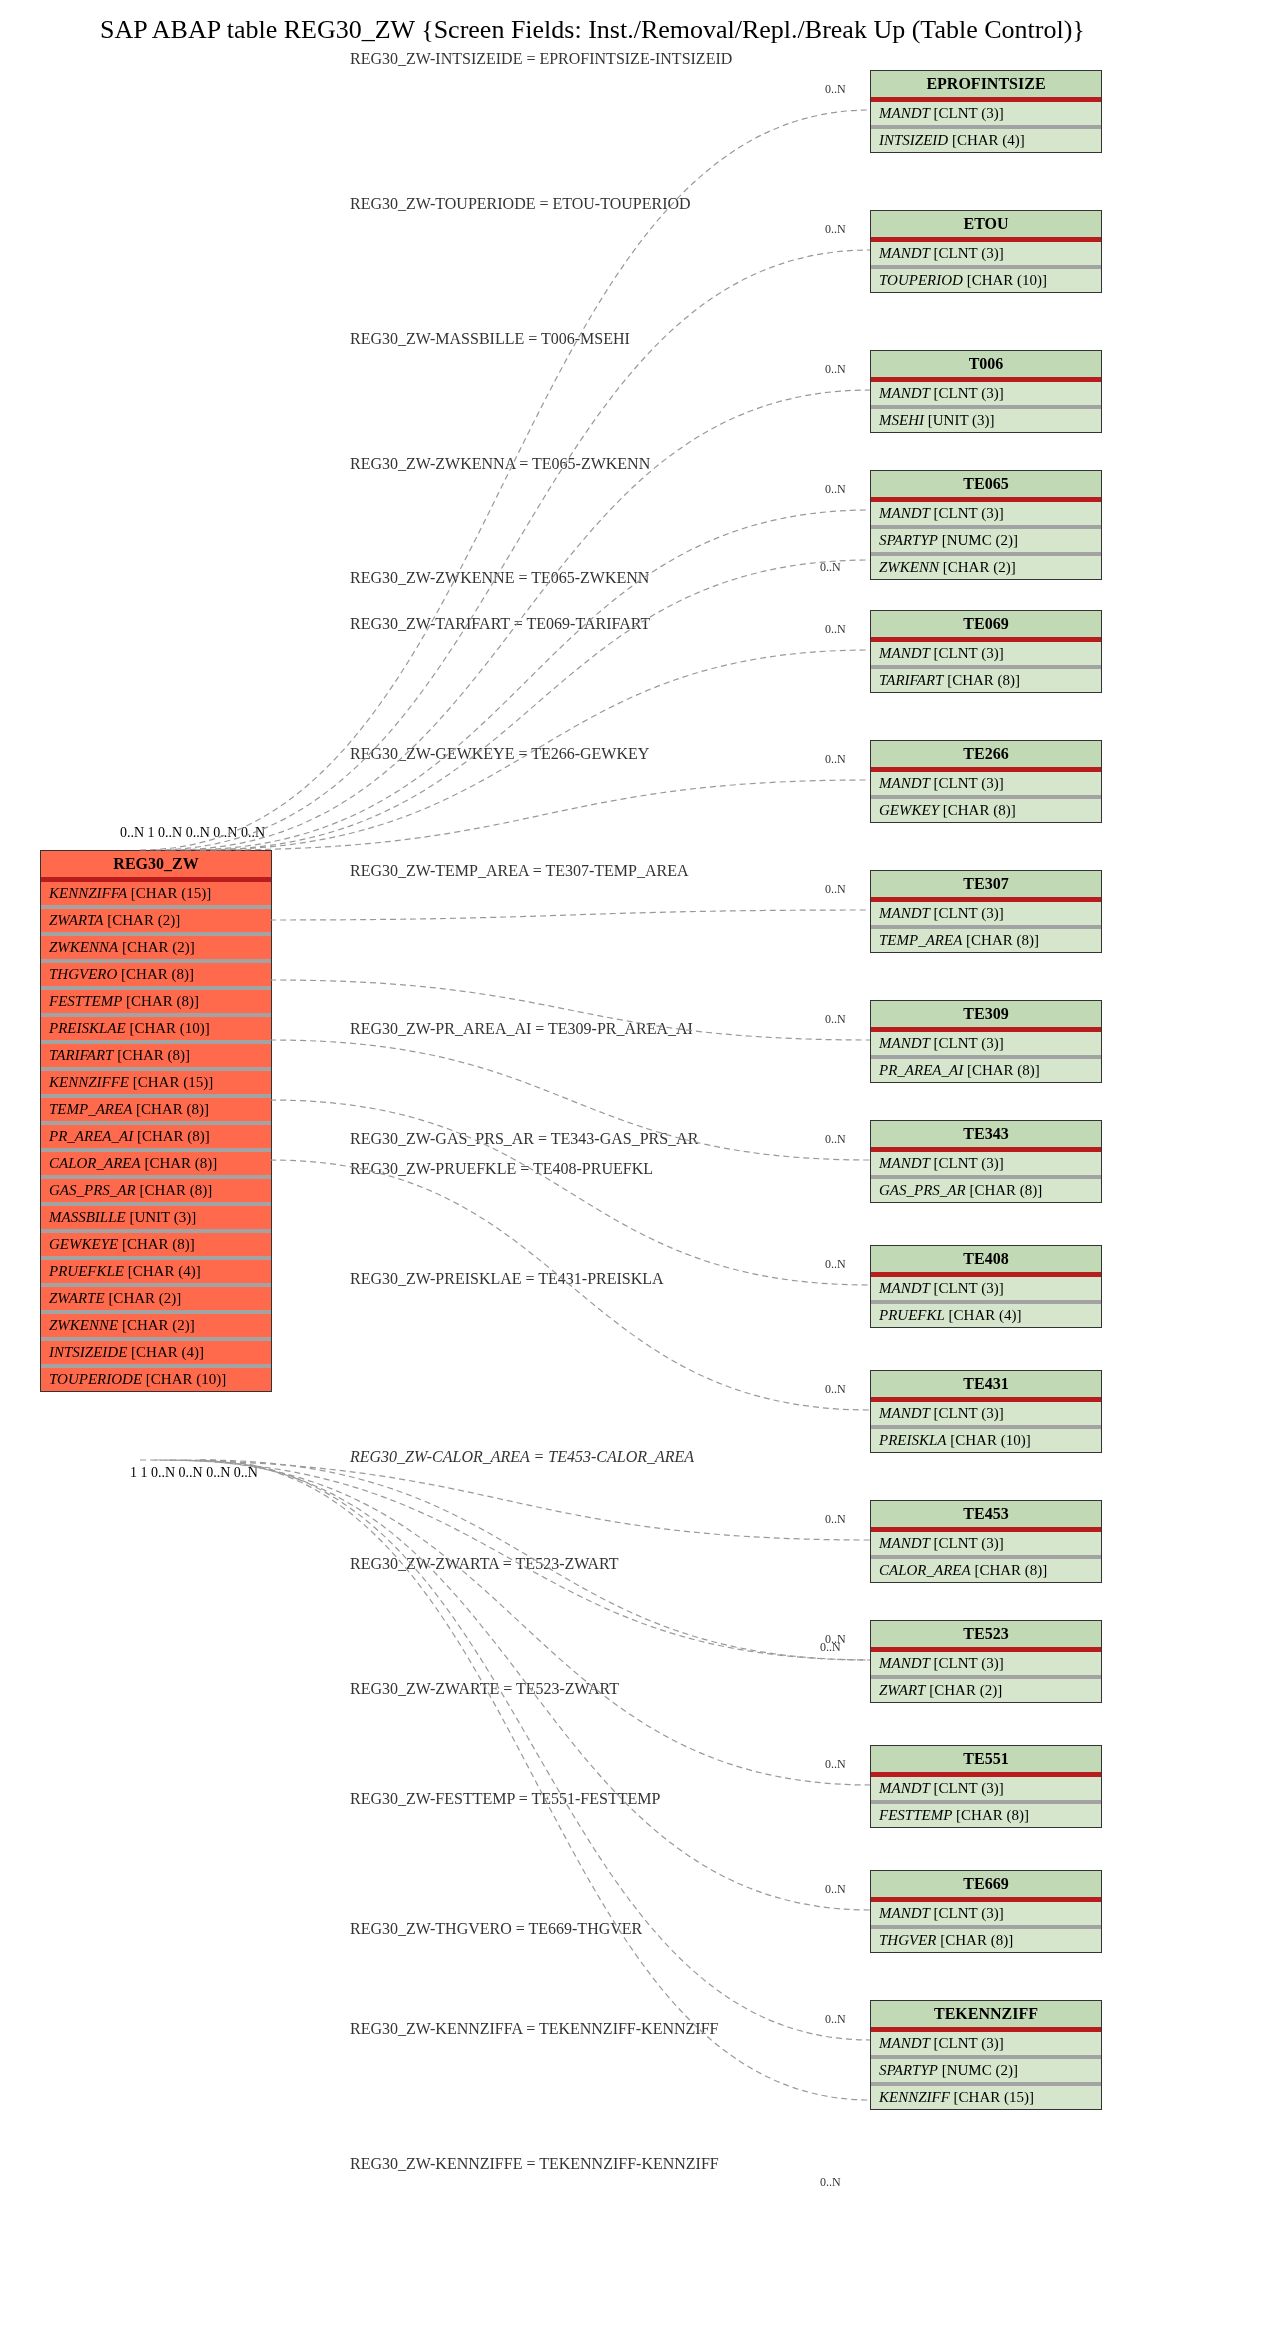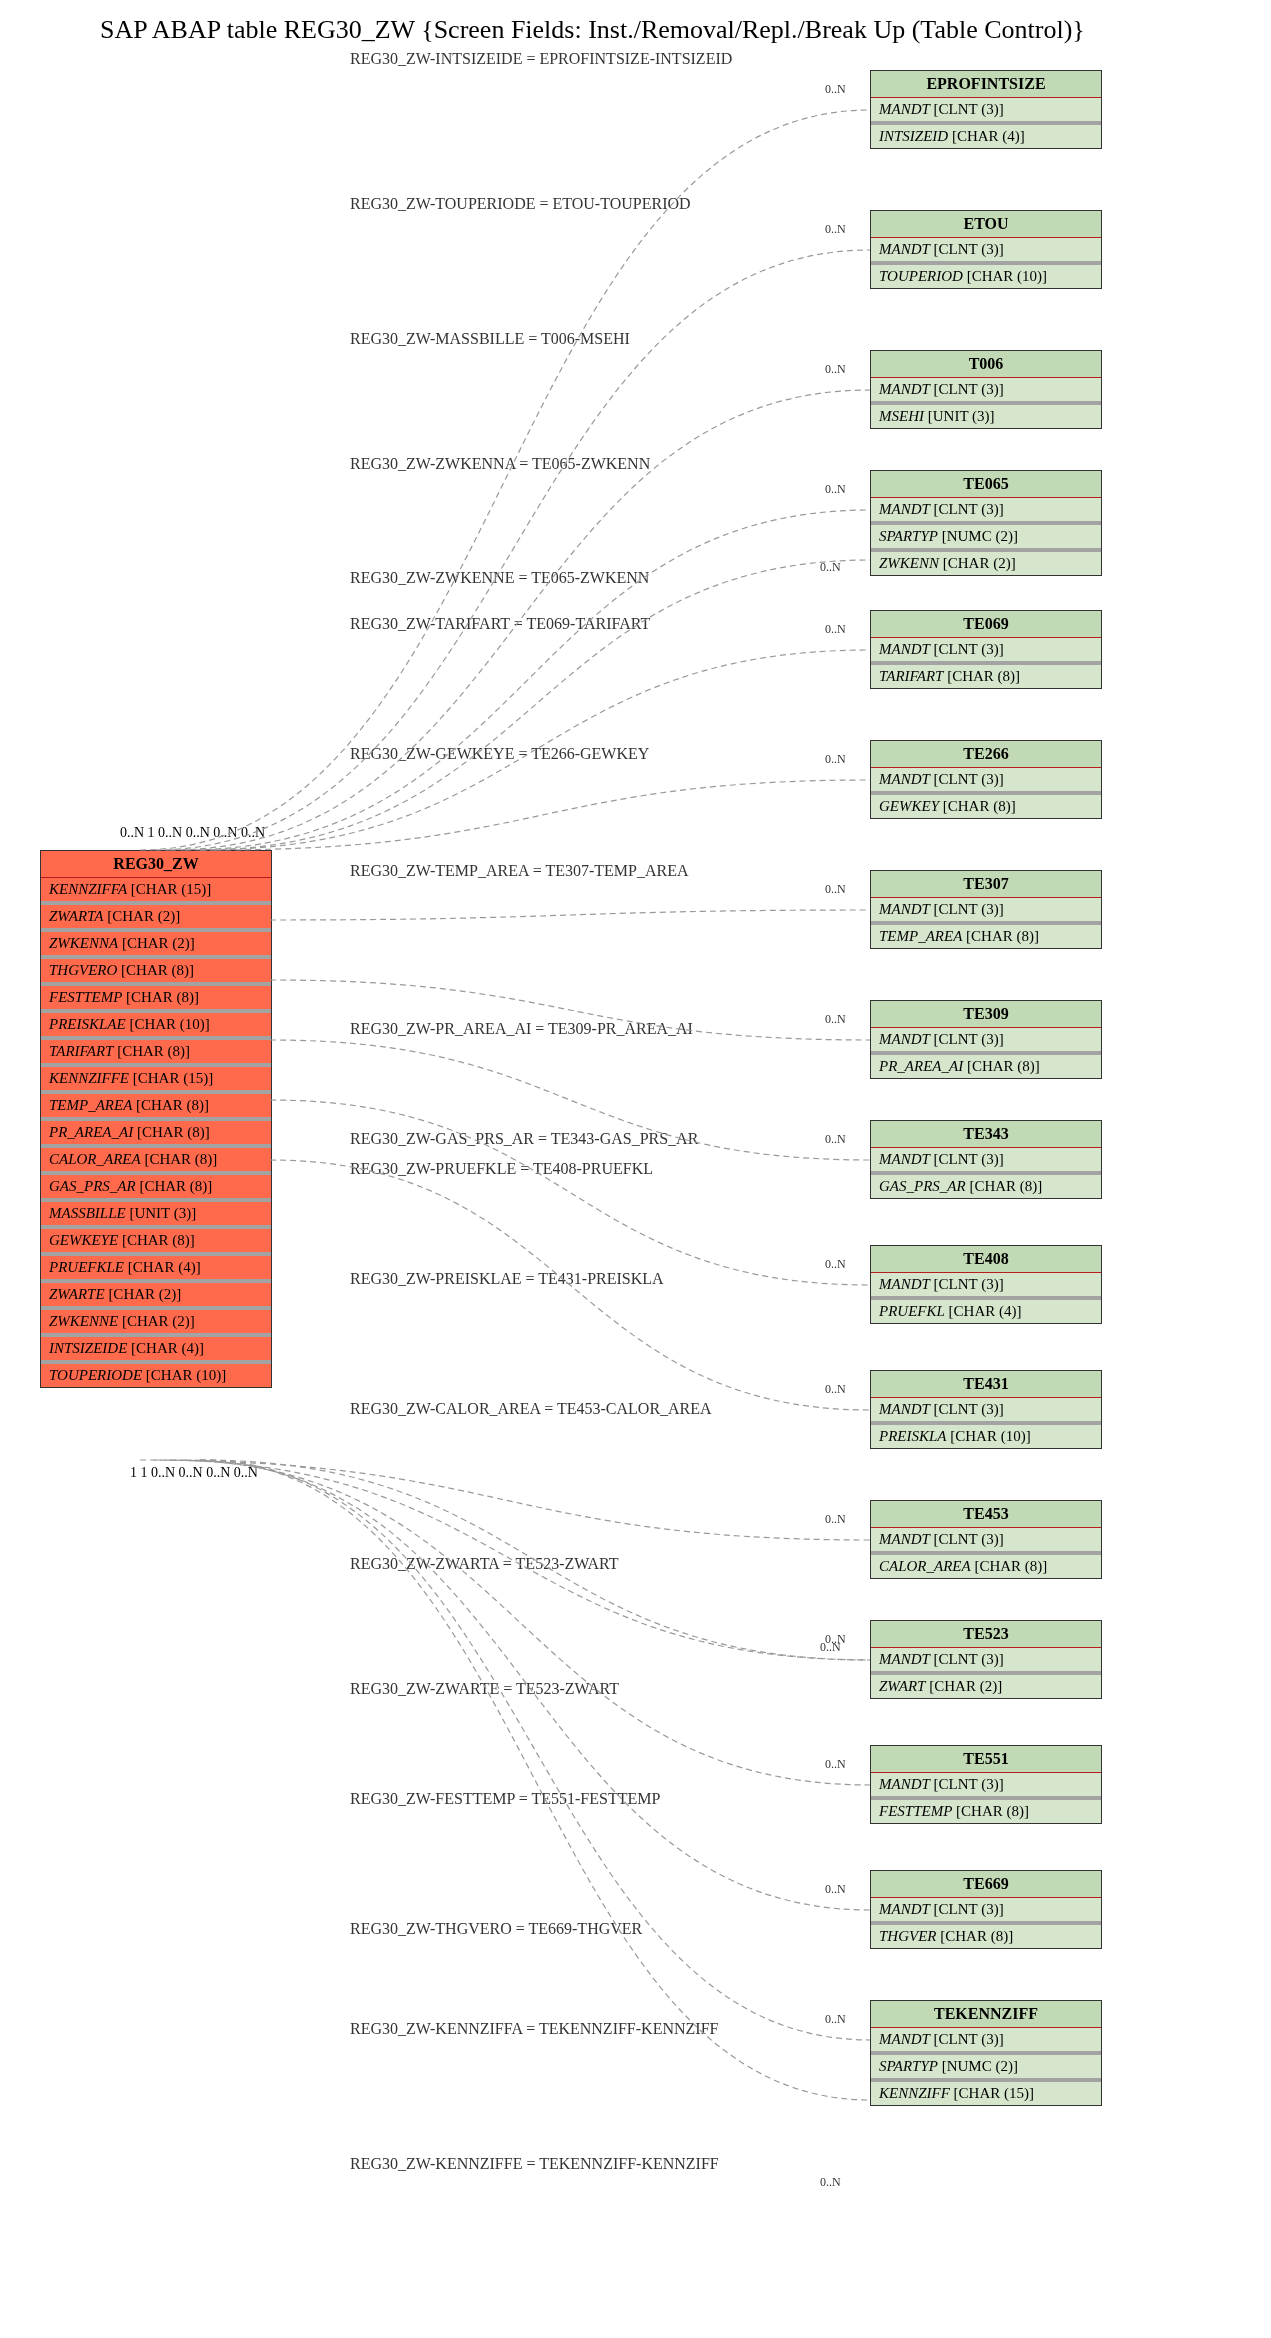--- a/index.html
+++ b/index.html
@@ -21,21 +21,21 @@
   }
   .entity {
     position: absolute;
     border: 1px solid #333;
     font-size: 15px;
   }
   .entity .header {
     text-align: center;
     font-weight: bold;
     padding: 4px 24px;
-    border-bottom: 1px solid #b91c1c;
+    border-bottom: 5px solid #b91c1c;
     font-family: "Times New Roman", serif;
     font-size: 16px;
   }
   .entity .row {
     padding: 3px 8px;
     border-bottom: 4px solid #a3a3a3;
     white-space: nowrap;
     font-family: "Times New Roman", serif;
   }
   .entity .row:last-child { border-bottom: none; }
@@ -191,21 +191,21 @@
     <div class="rel-label" style="left: 350px; top: 330px;">REG30_ZW-MASSBILLE = T006-MSEHI</div>
     <div class="rel-label" style="left: 350px; top: 455px;">REG30_ZW-ZWKENNA = TE065-ZWKENN</div>
     <div class="rel-label" style="left: 350px; top: 569px;">REG30_ZW-ZWKENNE = TE065-ZWKENN</div>
     <div class="rel-label" style="left: 350px; top: 615px;">REG30_ZW-TARIFART = TE069-TARIFART</div>
     <div class="rel-label" style="left: 350px; top: 745px;">REG30_ZW-GEWKEYE = TE266-GEWKEY</div>
     <div class="rel-label" style="left: 350px; top: 862px;">REG30_ZW-TEMP_AREA = TE307-TEMP_AREA</div>
     <div class="rel-label" style="left: 350px; top: 1020px;">REG30_ZW-PR_AREA_AI = TE309-PR_AREA_AI</div>
     <div class="rel-label" style="left: 350px; top: 1130px;">REG30_ZW-GAS_PRS_AR = TE343-GAS_PRS_AR</div>
     <div class="rel-label" style="left: 350px; top: 1160px;">REG30_ZW-PRUEFKLE = TE408-PRUEFKL</div>
     <div class="rel-label" style="left: 350px; top: 1270px;">REG30_ZW-PREISKLAE = TE431-PREISKLA</div>
-    <div class="rel-label" style="left: 350px; top: 1400px;">REG30_ZW-CALOR_AREA = TE453-CALOR_AREA</div>
+    <div class="rel-label" style="left: 350px; top: 1448px; font-style: italic;">REG30_ZW-CALOR_AREA = TE453-CALOR_AREA</div>
     <div class="rel-label" style="left: 350px; top: 1555px;">REG30_ZW-ZWARTA = TE523-ZWART</div>
     <div class="rel-label" style="left: 350px; top: 1680px;">REG30_ZW-ZWARTE = TE523-ZWART</div>
     <div class="rel-label" style="left: 350px; top: 1790px;">REG30_ZW-FESTTEMP = TE551-FESTTEMP</div>
     <div class="rel-label" style="left: 350px; top: 1920px;">REG30_ZW-THGVERO = TE669-THGVER</div>
     <div class="rel-label" style="left: 350px; top: 2020px;">REG30_ZW-KENNZIFFA = TEKENNZIFF-KENNZIFF</div>
     <div class="rel-label" style="left: 350px; top: 2155px;">REG30_ZW-KENNZIFFE = TEKENNZIFF-KENNZIFF</div>
   </div>
 
 <div id="cards-container">
     <div class="card-label" style="left: 825px; top: 82px;">0..N</div>

